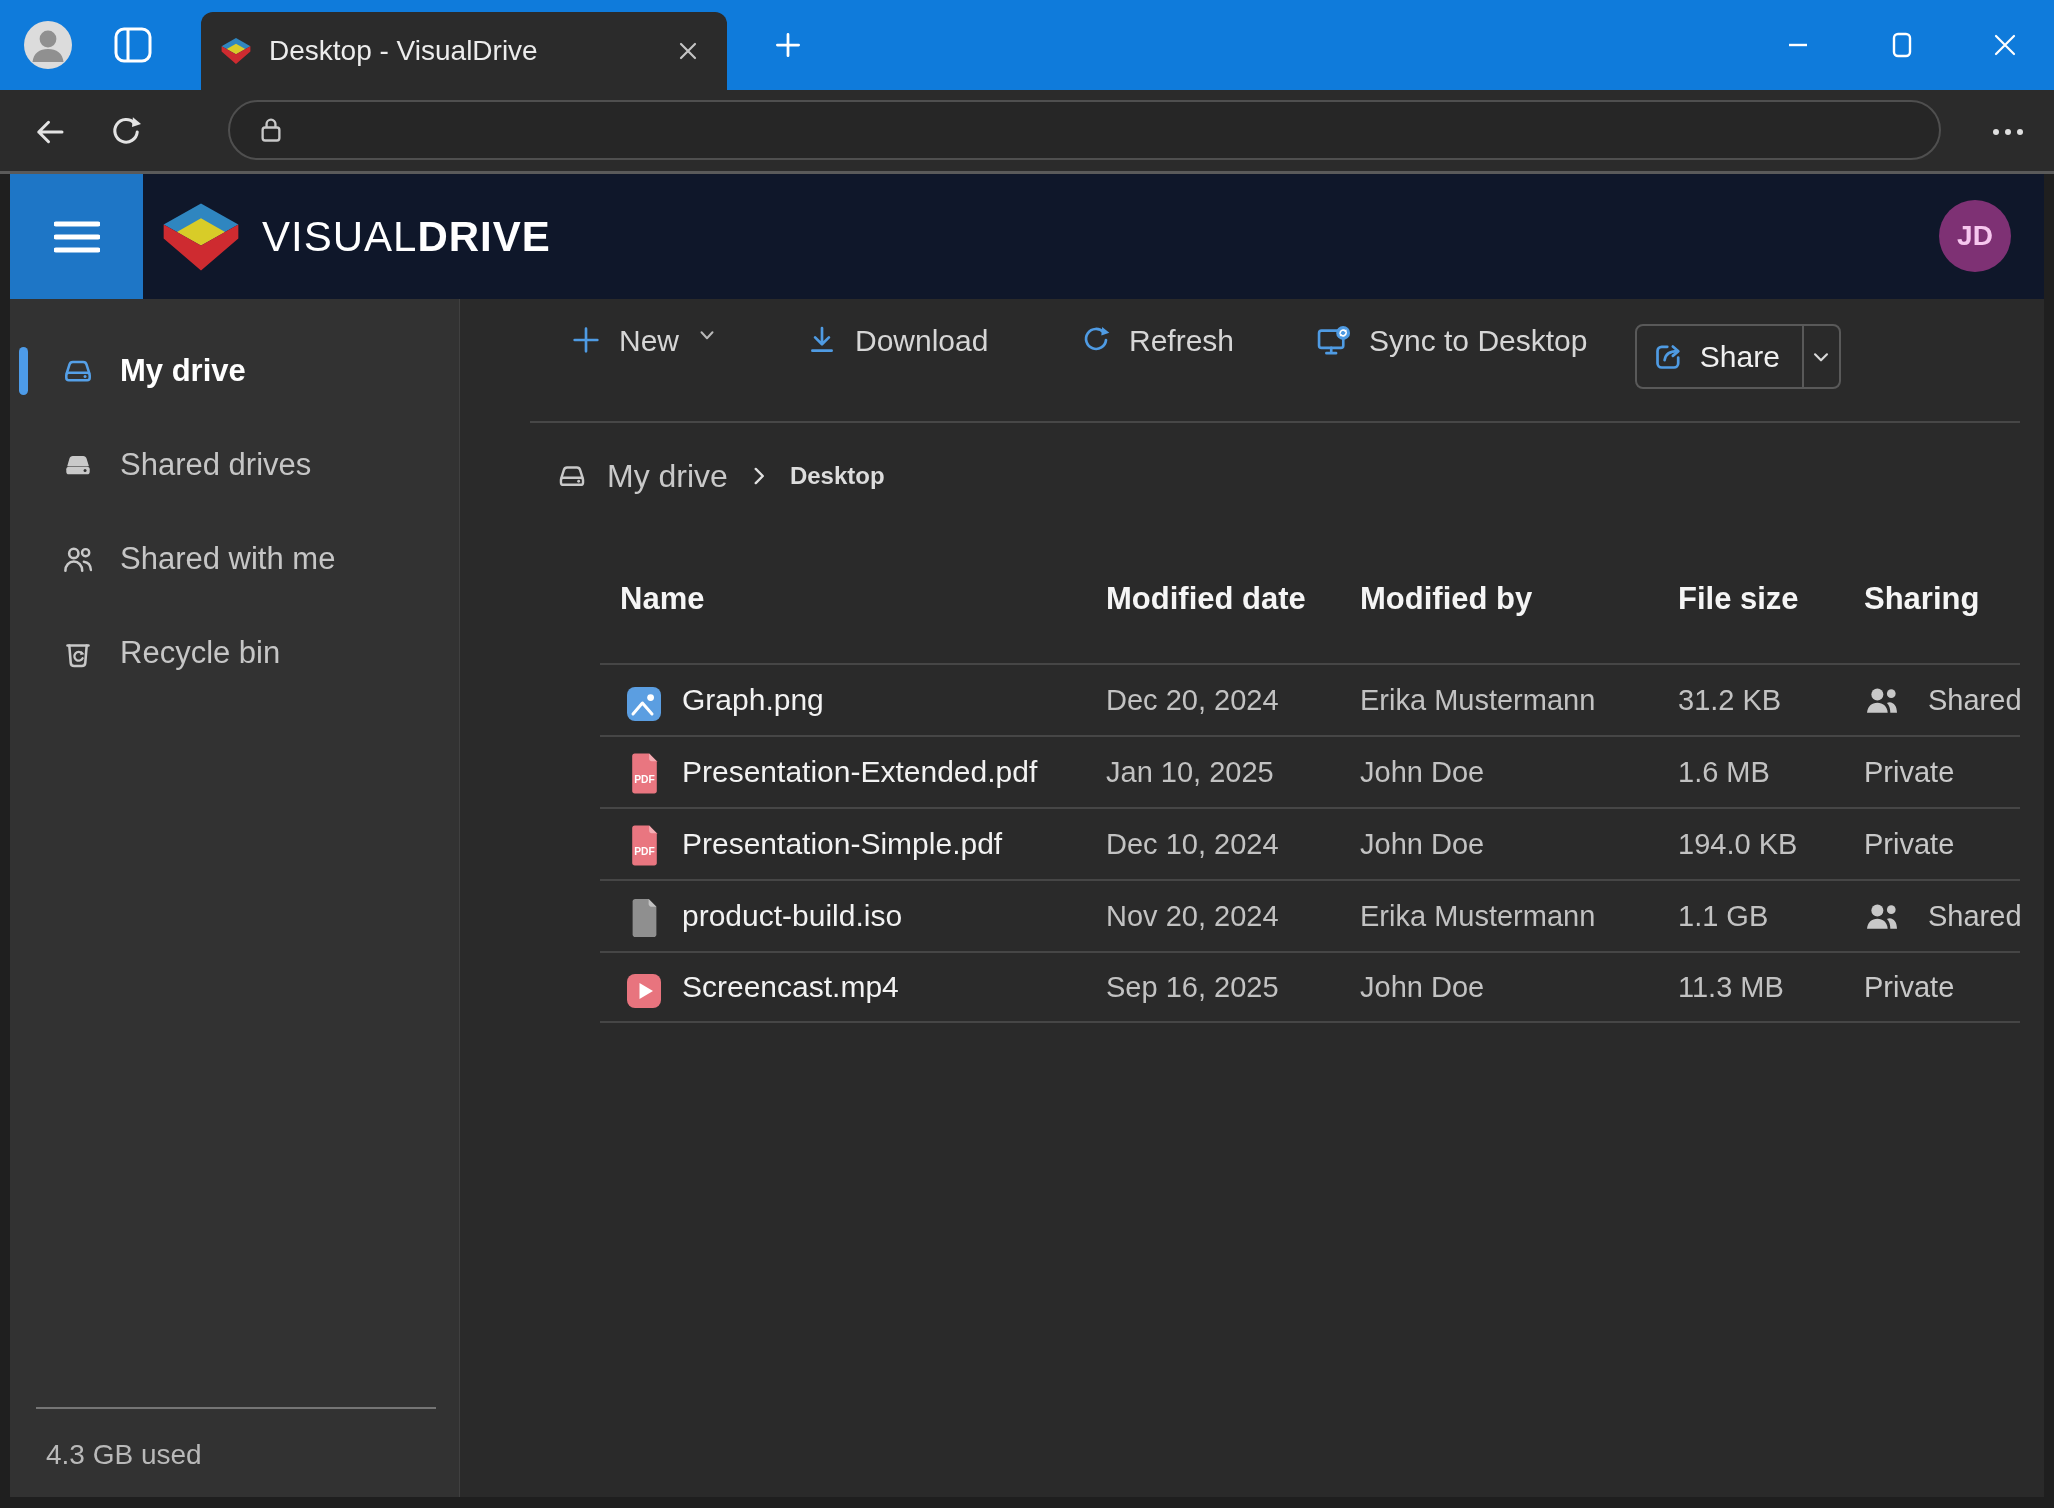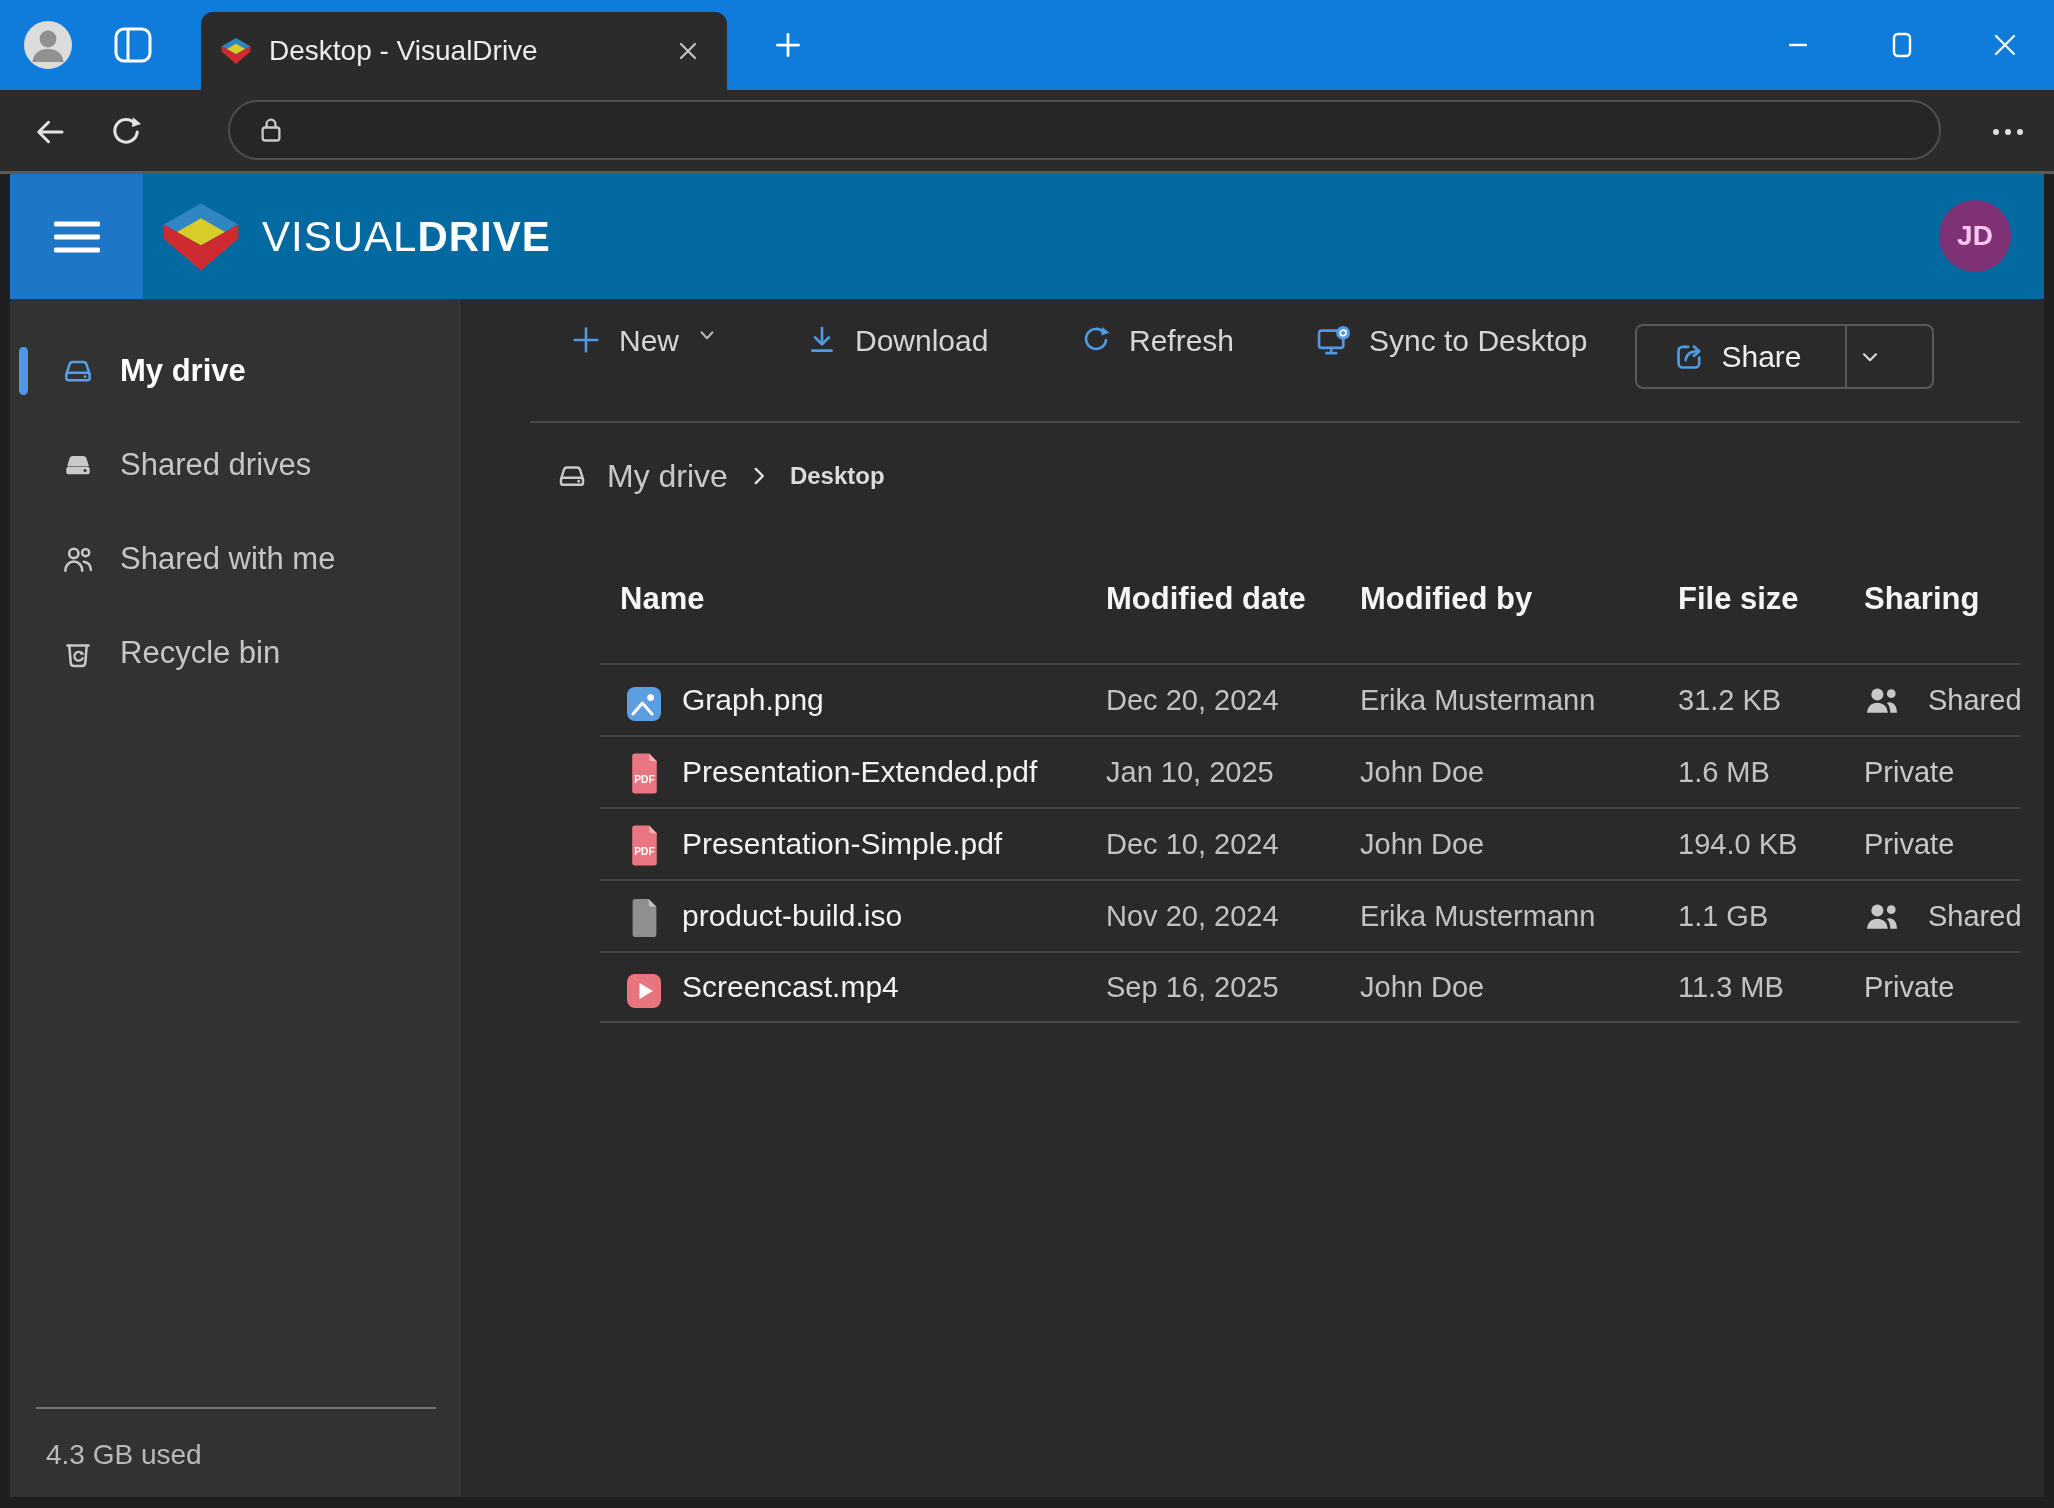--- a/index.html
+++ b/index.html
@@ -35,21 +35,21 @@
   #url-text { font-size:29px; white-space:nowrap; }
   #url-text .dim { color:#9A9A9A; }
   #url-text .host { color:#F5F5F5; font-weight:600; }
   #more-btn { position:absolute; left:1983px; top:20px; width:50px; height:44px;
               display:flex; align-items:center; justify-content:center; }
 
   
   #page { position:absolute; left:10px; top:174px; width:2034px; height:1323px; background:#2A2A2A; }
 
   
-  #appheader { position:absolute; left:0; top:0; width:2034px; height:125px; background:#0369a1; }
+  #appheader { position:absolute; left:0; top:0; width:2034px; height:125px; background:#0f172a; }
   #hamburger-btn { position:absolute; left:0; top:0; width:133px; height:125px; background:#1E76C6;
                    display:flex; align-items:center; justify-content:center; }
   #logo { position:absolute; left:152px; top:28px; }
   #wordmark { position:absolute; left:252px; top:0; height:125px; display:flex; align-items:center;
               color:#FFFFFF; font-size:42px; letter-spacing:1px; }
   #wordmark .bold { font-weight:700; }
   #searchbox { position:absolute; left:580px; top:33px; width:812px; height:68px; background:#262626;
                border-radius:10px; display:flex; align-items:center; padding:0 20px 0 26px; }
   #searchbox .mag { flex:0 0 auto; margin-right:20px; }
   #search-input { flex:1 1 auto; background:transparent; border:none; outline:none; color:#E8E8E8;
@@ -72,21 +72,21 @@
   .side-item.active .slabel { color:#FFFFFF; font-weight:700; }
   #sidebar-divider { position:absolute; left:26px; top:1108px; width:400px; height:2px; background:#757575; }
   #usage-text { position:absolute; left:36px; top:1140px; font-size:28px; color:#B9B9B9; }
 
   #main { position:absolute; left:450px; top:0; width:1584px; height:1198px; background:#2A2A2A; }
 
   
   .tb-btn { position:absolute; top:25px; height:65px; display:flex; align-items:flex-start; gap:17px;
             color:#D6D6D6; font-size:30px; white-space:nowrap; }
   #btn-new { left:110px; } #btn-download { left:346px; } #btn-refresh { left:620px; } #btn-sync { left:856px; }
-  #btn-share { left:1175px; width:299px; border:2px solid #595959; border-radius:8px; gap:8px; }
+  #btn-share { left:1175px; width:206px; border:2px solid #595959; border-radius:8px; gap:8px; }
   #share-main { width:200px; height:100%; display:flex; align-items:center; justify-content:center; gap:15px;
                 color:#F0F0F0; font-size:30px; }
   #share-caret { width:47px; height:100%; border-left:2px solid #595959; display:flex; align-items:center; justify-content:center; }
   #toolbar-divider { position:absolute; left:70px; top:122px; width:1490px; height:2px; background:#474747; }
 
   
   #breadcrumb { position:absolute; left:95px; top:152px; height:50px; display:flex; align-items:center; gap:18px; }
   #breadcrumb .root { color:#C9C9C9; font-size:32px; }
   #breadcrumb .current { color:#DCDCDC; font-size:24px; font-weight:700; }
 

